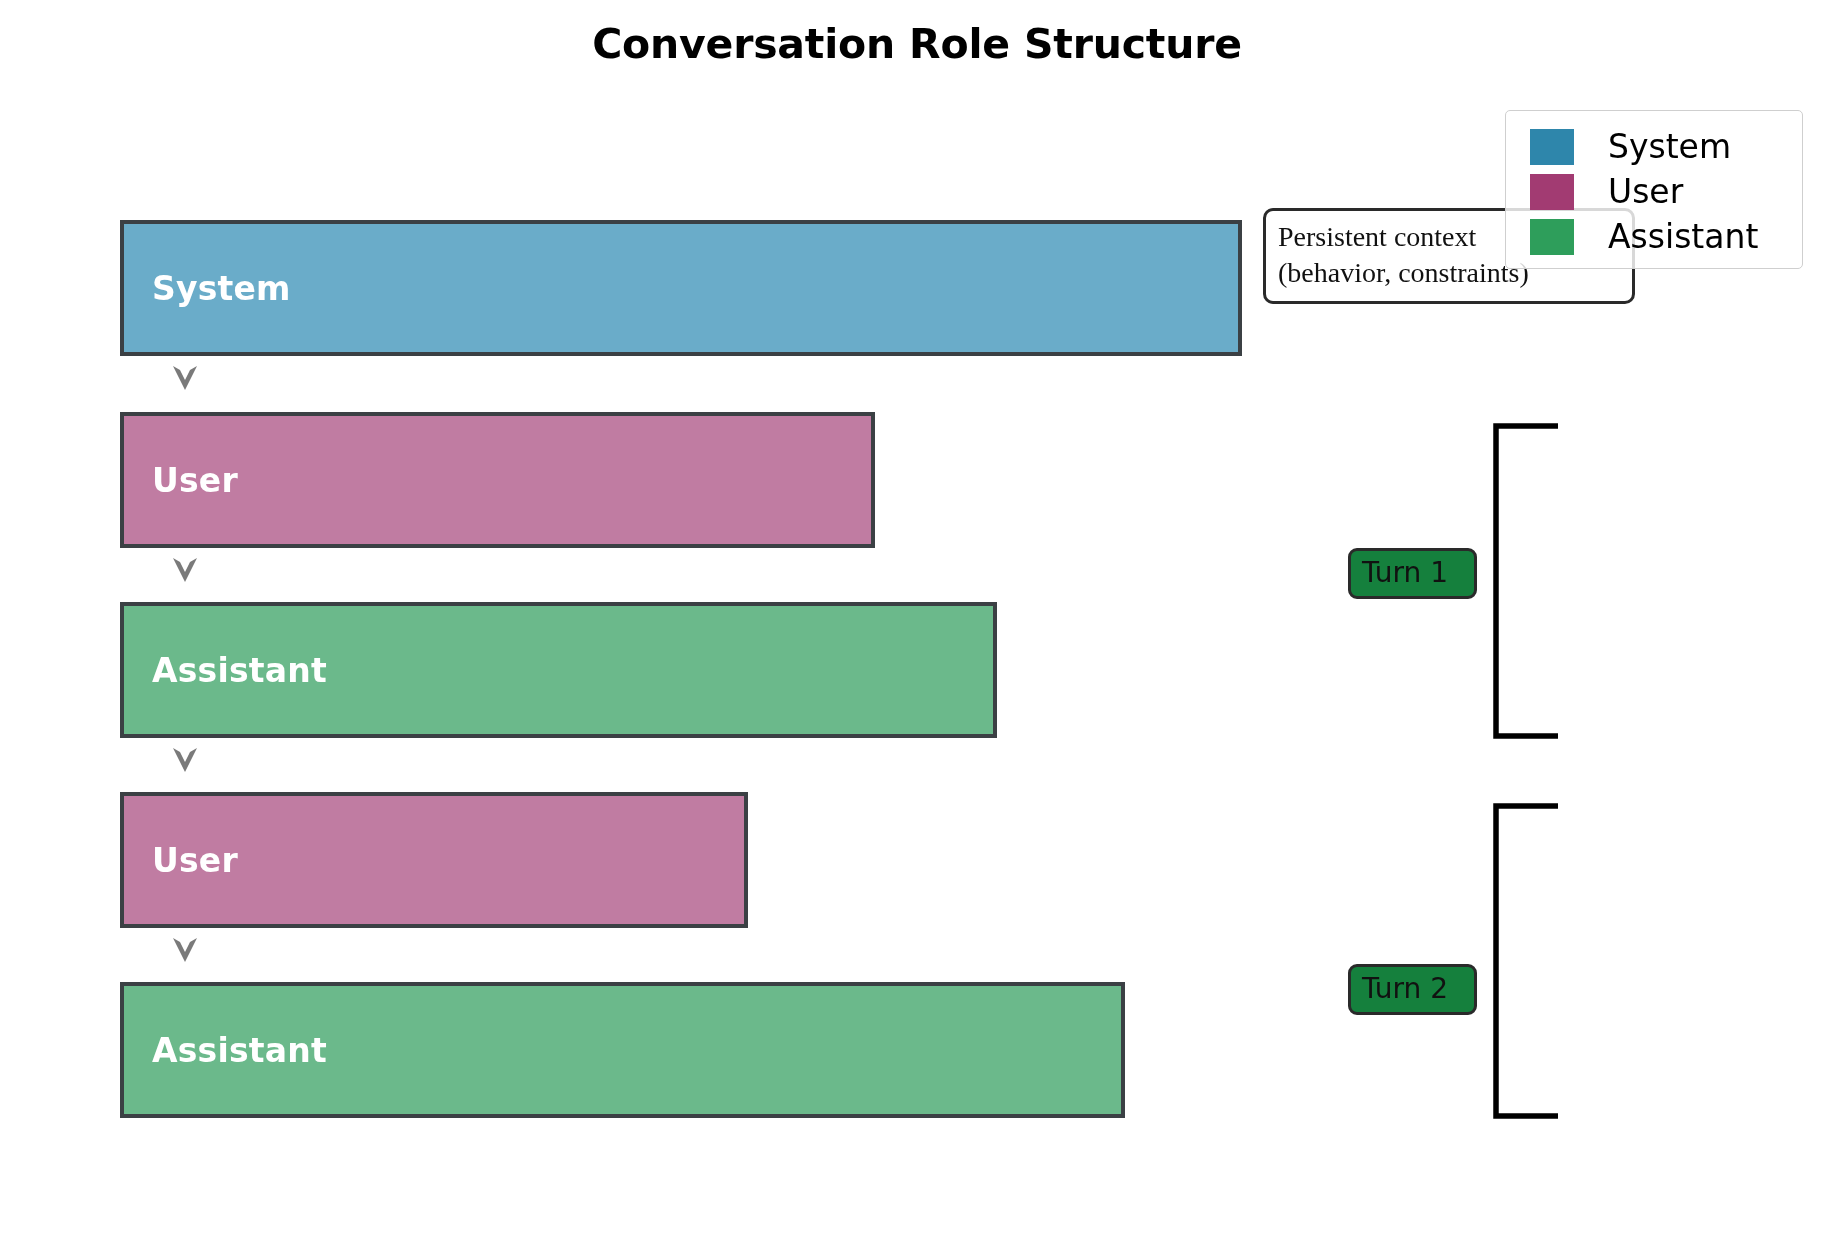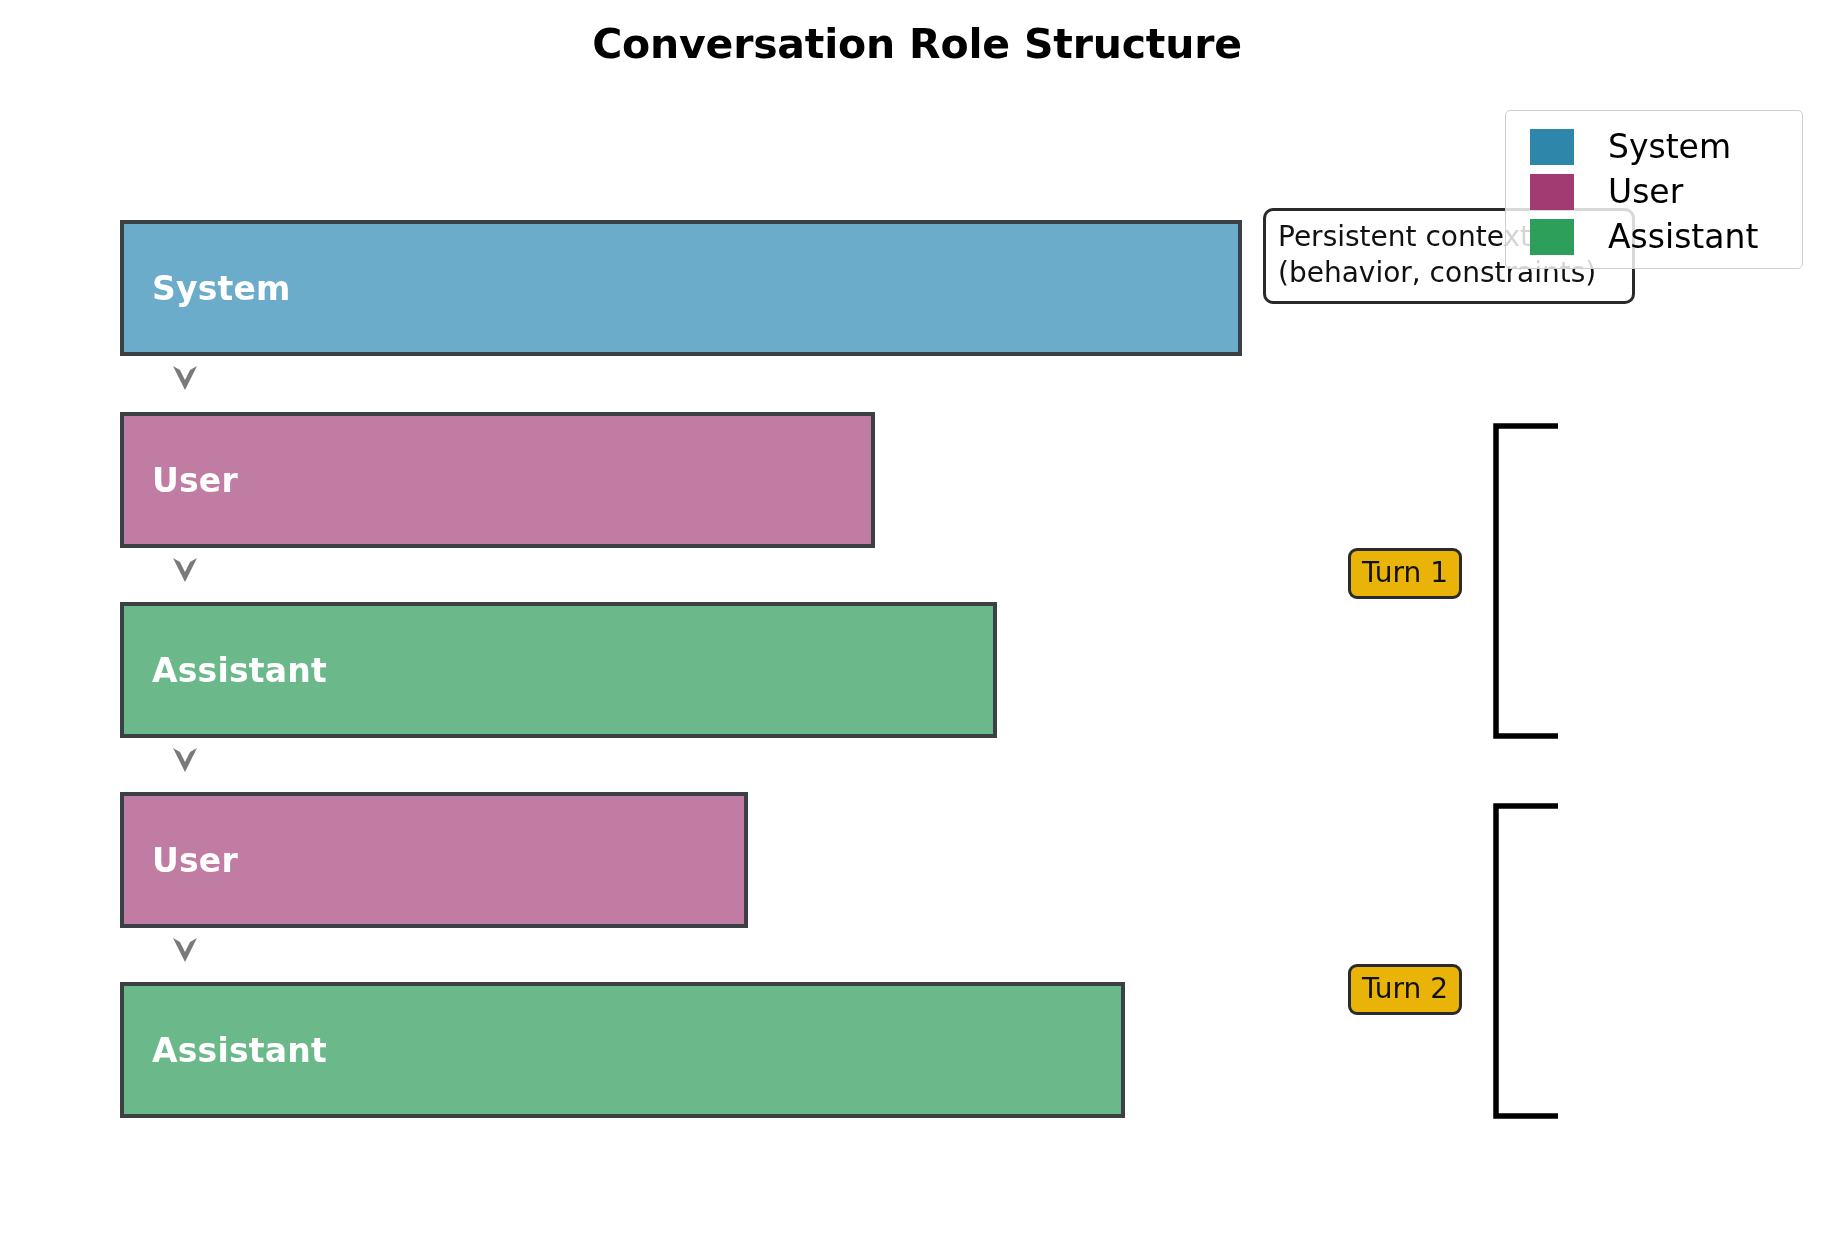--- a/index.html
+++ b/index.html
@@ -61,33 +61,34 @@
     position: absolute;
     box-sizing: border-box;
     border: 3.5px solid #2a2a2a;
     border-radius: 10px;
     background: #ffffff;
     padding: 8px 12px 10px 12px;
     font-size: 28px;
     line-height: 1.28;
     color: #111111;
     white-space: pre;
+    font-family: Liberation Serif, serif;
   }
 
   
   .turn-bracket {
     position: absolute;
   }
   .turn-label {
     position: absolute;
     box-sizing: border-box;
     border: 3.5px solid #2a2a2a;
     border-radius: 9px;
-    background: #eab308;
-    padding: 5px 11px 7px 11px;
+    background: #15803d;
+    padding: 5px 26px 7px 11px;
     font-size: 28px;
     color: #111111;
     white-space: nowrap;
   }
 
   
   #legend {
     position: absolute;
     box-sizing: border-box;
     left: 1505px;

